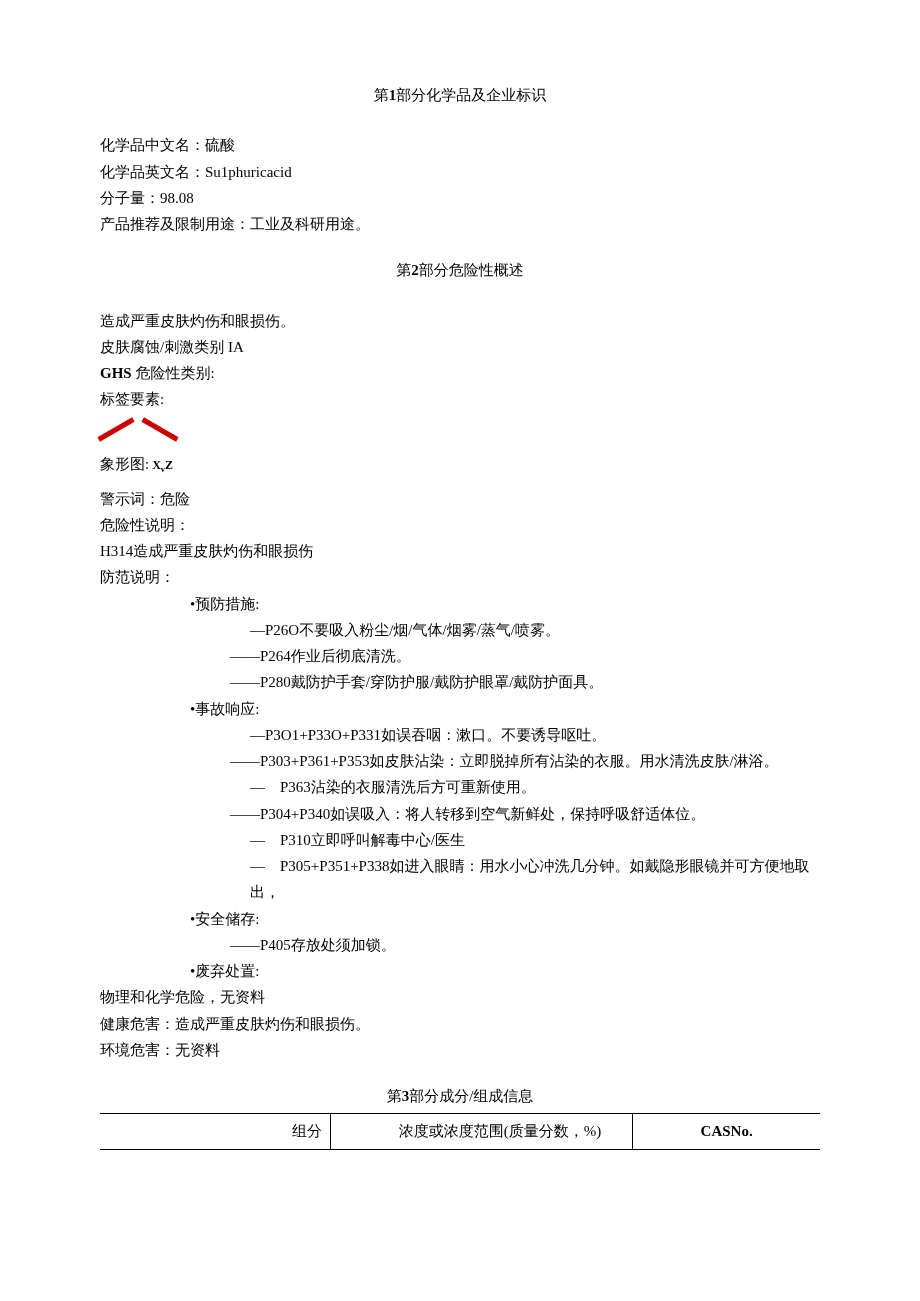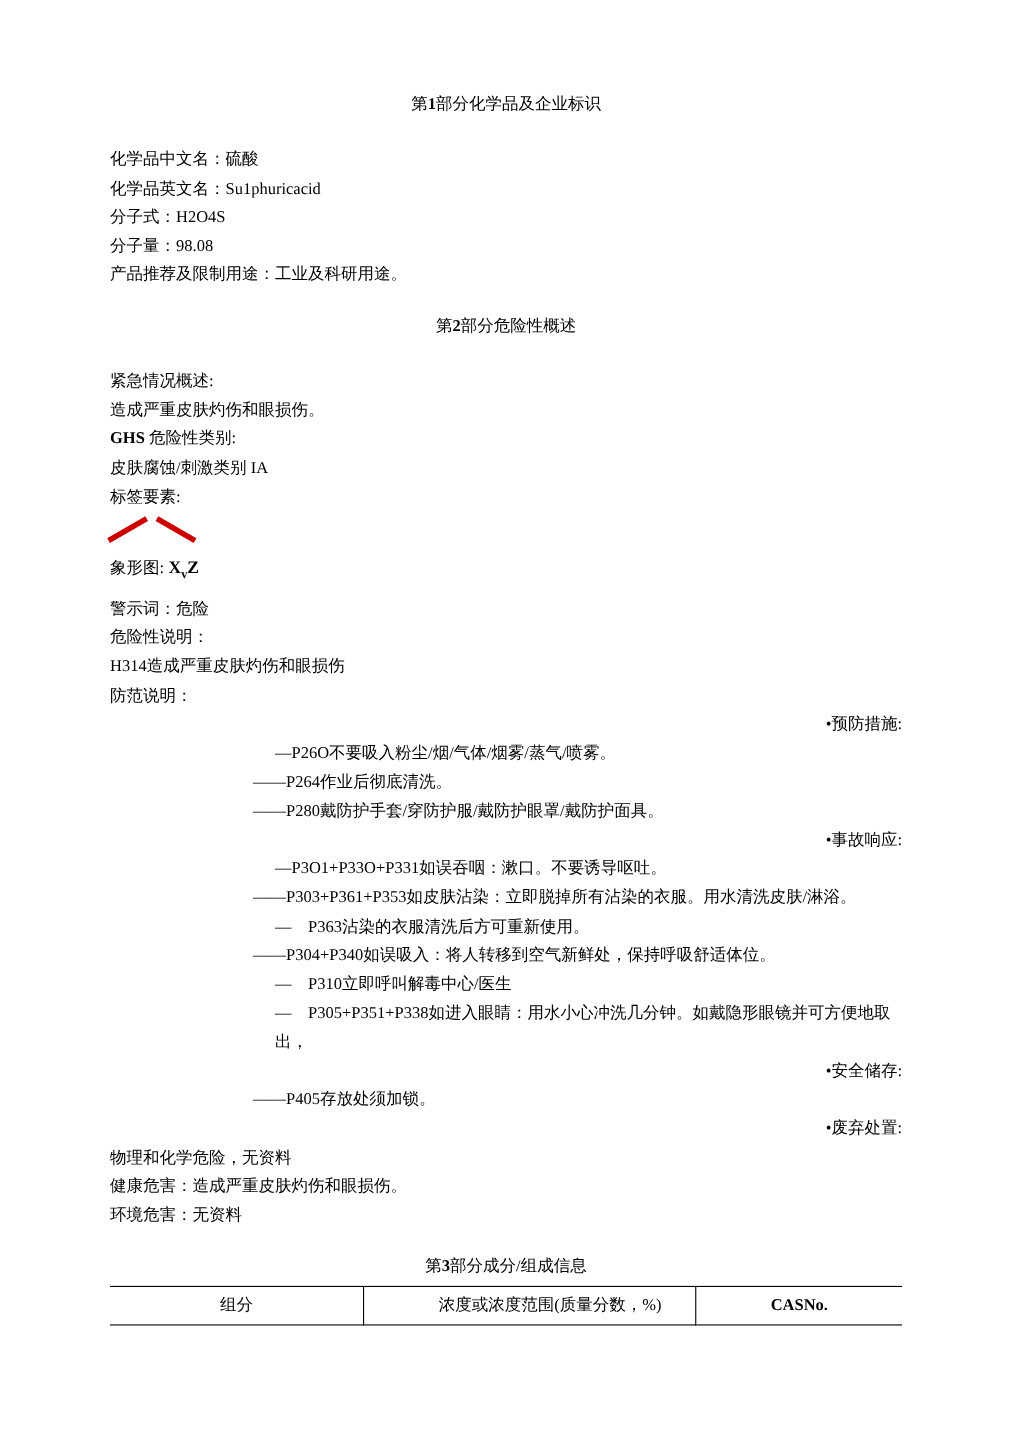--- a/index.html
+++ b/index.html
@@ -15,21 +15,21 @@
   }
   .section-title {
     text-align: center;
     margin: 12px 0;
   }
   .section-title .num { font-weight: bold; font-family: "Times New Roman", serif; }
   .bold-lat { font-weight: bold; font-family: "Times New Roman", serif; }
   .lat { font-family: "Times New Roman", serif; }
   p { margin: 0; }
   .block { margin-bottom: 20px; }
-  .indent1 { padding-left: 90px; text-align: right; }
+  .indent1 { padding-left: 90px; }
   .indent2 { padding-left: 150px; }
   .indent2b { padding-left: 130px; }
   .pictogram {
     width: 80px; height: 30px; position: relative; margin: 2px 0;
   }
   .picto-stroke {
     position: absolute; background: #c00;
   }
   .ps1 { transform: rotate(-30deg); width: 40px; height: 5px; top: 12px; left: -4px;}
   .ps2 { transform: rotate(30deg); width: 40px; height: 5px; top: 12px; left: 40px;}
@@ -40,56 +40,54 @@
   }
   th {
     border-left: 1px solid #000;
     border-right: 1px solid #000;
     border-top: 1px solid #000;
     border-bottom: 1px solid #000;
     font-weight: normal;
     padding: 4px 8px;
     text-align: center;
   }
-  th:first-child { border-left: none; }
+  th:first-child { border-left: none; text-align: right; }
   th:last-child { border-right: none; }
   sub { font-size: 0.7em; }
 </style>
 </head>
 <body>
 
 <p class="section-title">
   <span>第</span><span class="num">1</span><span>部分化学品及企业标识</span>
 </p>
 
 <div class="block" style="margin-top:24px;">
   <p><span>化学品中文名：</span><span>硫酸</span></p>
   <p><span>化学品英文名：</span><span class="lat">Su1phuricacid</span></p>
-  <p><span>分子式：</span><span class="lat">H2O4S</span></p>
   <p><span>分子量：</span><span class="lat">98.08</span></p>
   <p><span>产品推荐及限制用途：</span><span>工业及科研用途。</span></p>
 </div>
 
 <p class="section-title">
   <span>第</span><span class="num">2</span><span>部分危险性概述</span>
 </p>
 
 <div class="block" style="margin-top:24px;">
-  <p>紧急情况概述:</p>
   <p>造成严重皮肤灼伤和眼损伤。</p>
+  <p><span>皮肤腐蚀/刺激类别</span><span class="lat"> IA</span></p>
   <p><span class="bold-lat">GHS</span> <span>危险性类别:</span></p>
-  <p><span>皮肤腐蚀/刺激类别</span><span class="lat"> IA</span></p>
   <p>标签要素:</p>
 
   <div class="pictogram">
     <div class="picto-stroke ps1"></div>
     <div class="picto-stroke ps2"></div>
   </div>
 
-  <p style="margin-top:6px;"><span>象形图:</span><span class="bold-lat" style="font-size:16px;"> X<sub>v</sub>Z</span></p>
+  <p style="margin-top:6px;"><span>象形图:</span><span class="bold-lat" style="font-size:12px;"> X<sub>v</sub>Z</span></p>
 
   <p style="margin-top:8px;"><span>警示词：</span><span>危险</span></p>
   <p>危险性说明：</p>
   <p><span class="lat">H314</span><span>造成严重皮肤灼伤和眼损伤</span></p>
   <p>防范说明：</p>
 
   <p class="indent1">•预防措施:</p>
   <p class="indent2"><span>—</span><span class="lat">P26O</span><span>不要吸入粉尘/烟/气体/烟雾/蒸气/喷雾。</span></p>
   <p class="indent2b"><span>——</span><span class="lat">P264</span><span>作业后彻底清洗。</span></p>
   <p class="indent2b"><span>——</span><span class="lat">P280</span><span>戴防护手套/穿防护服/戴防护眼罩/戴防护面具。</span></p>

